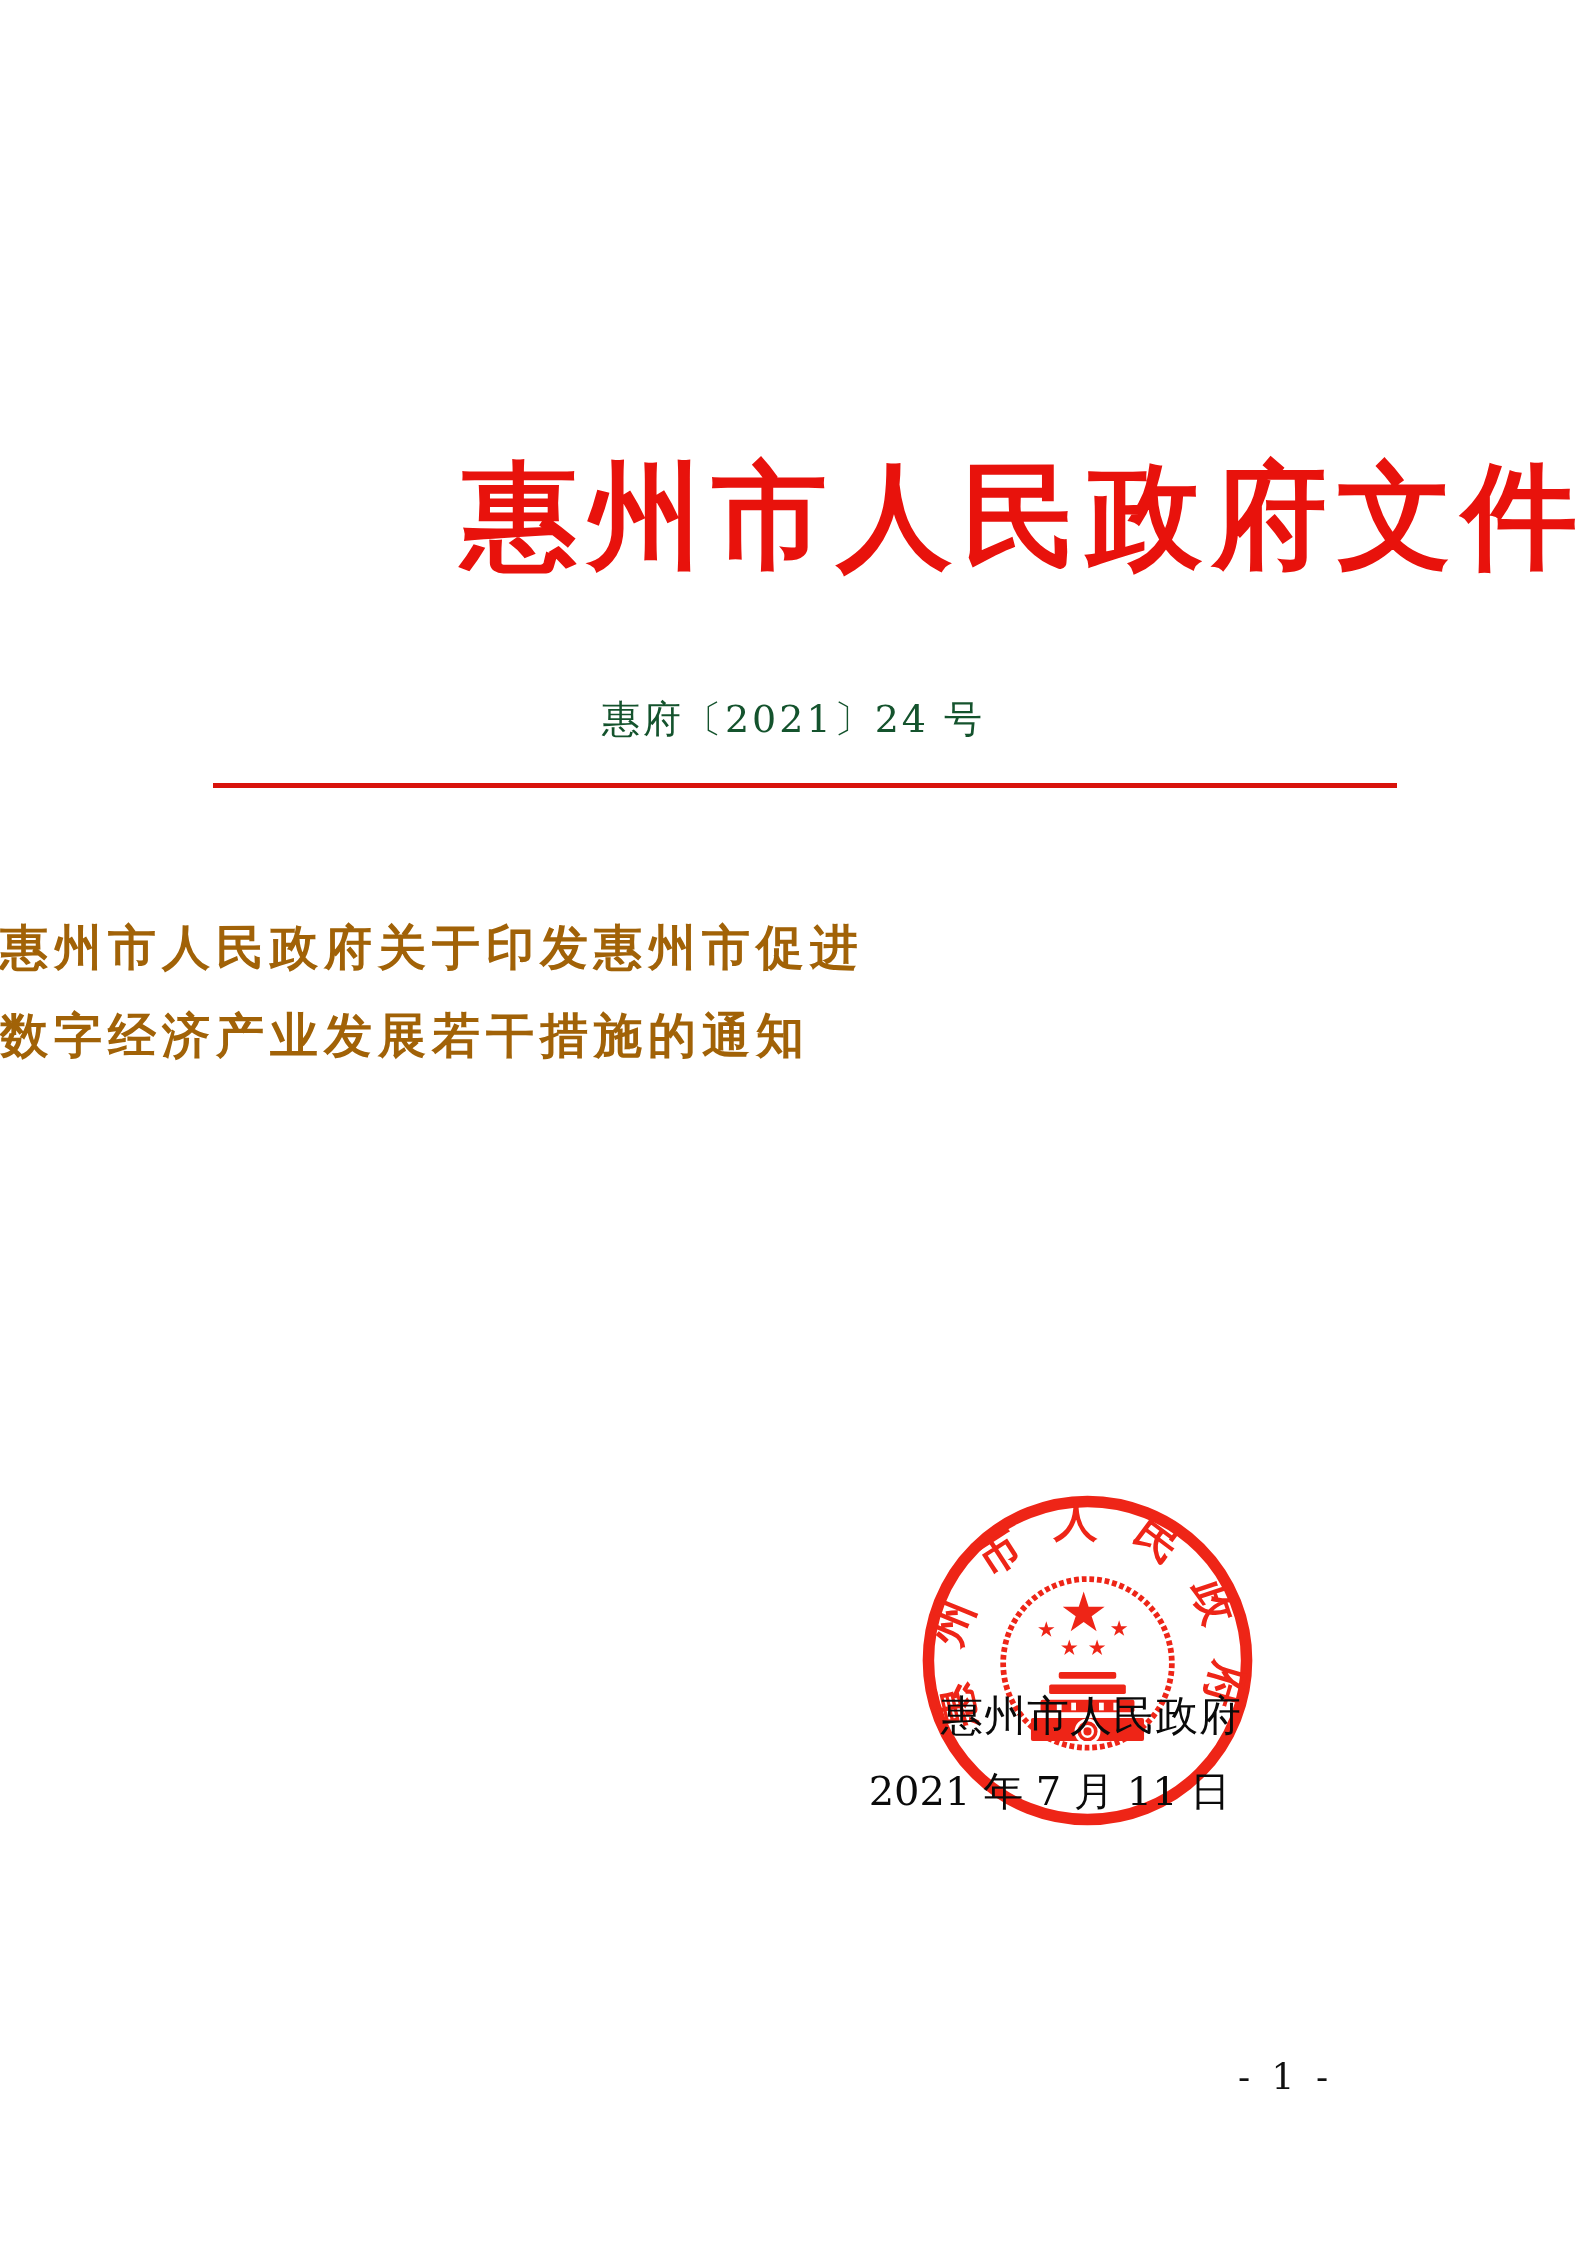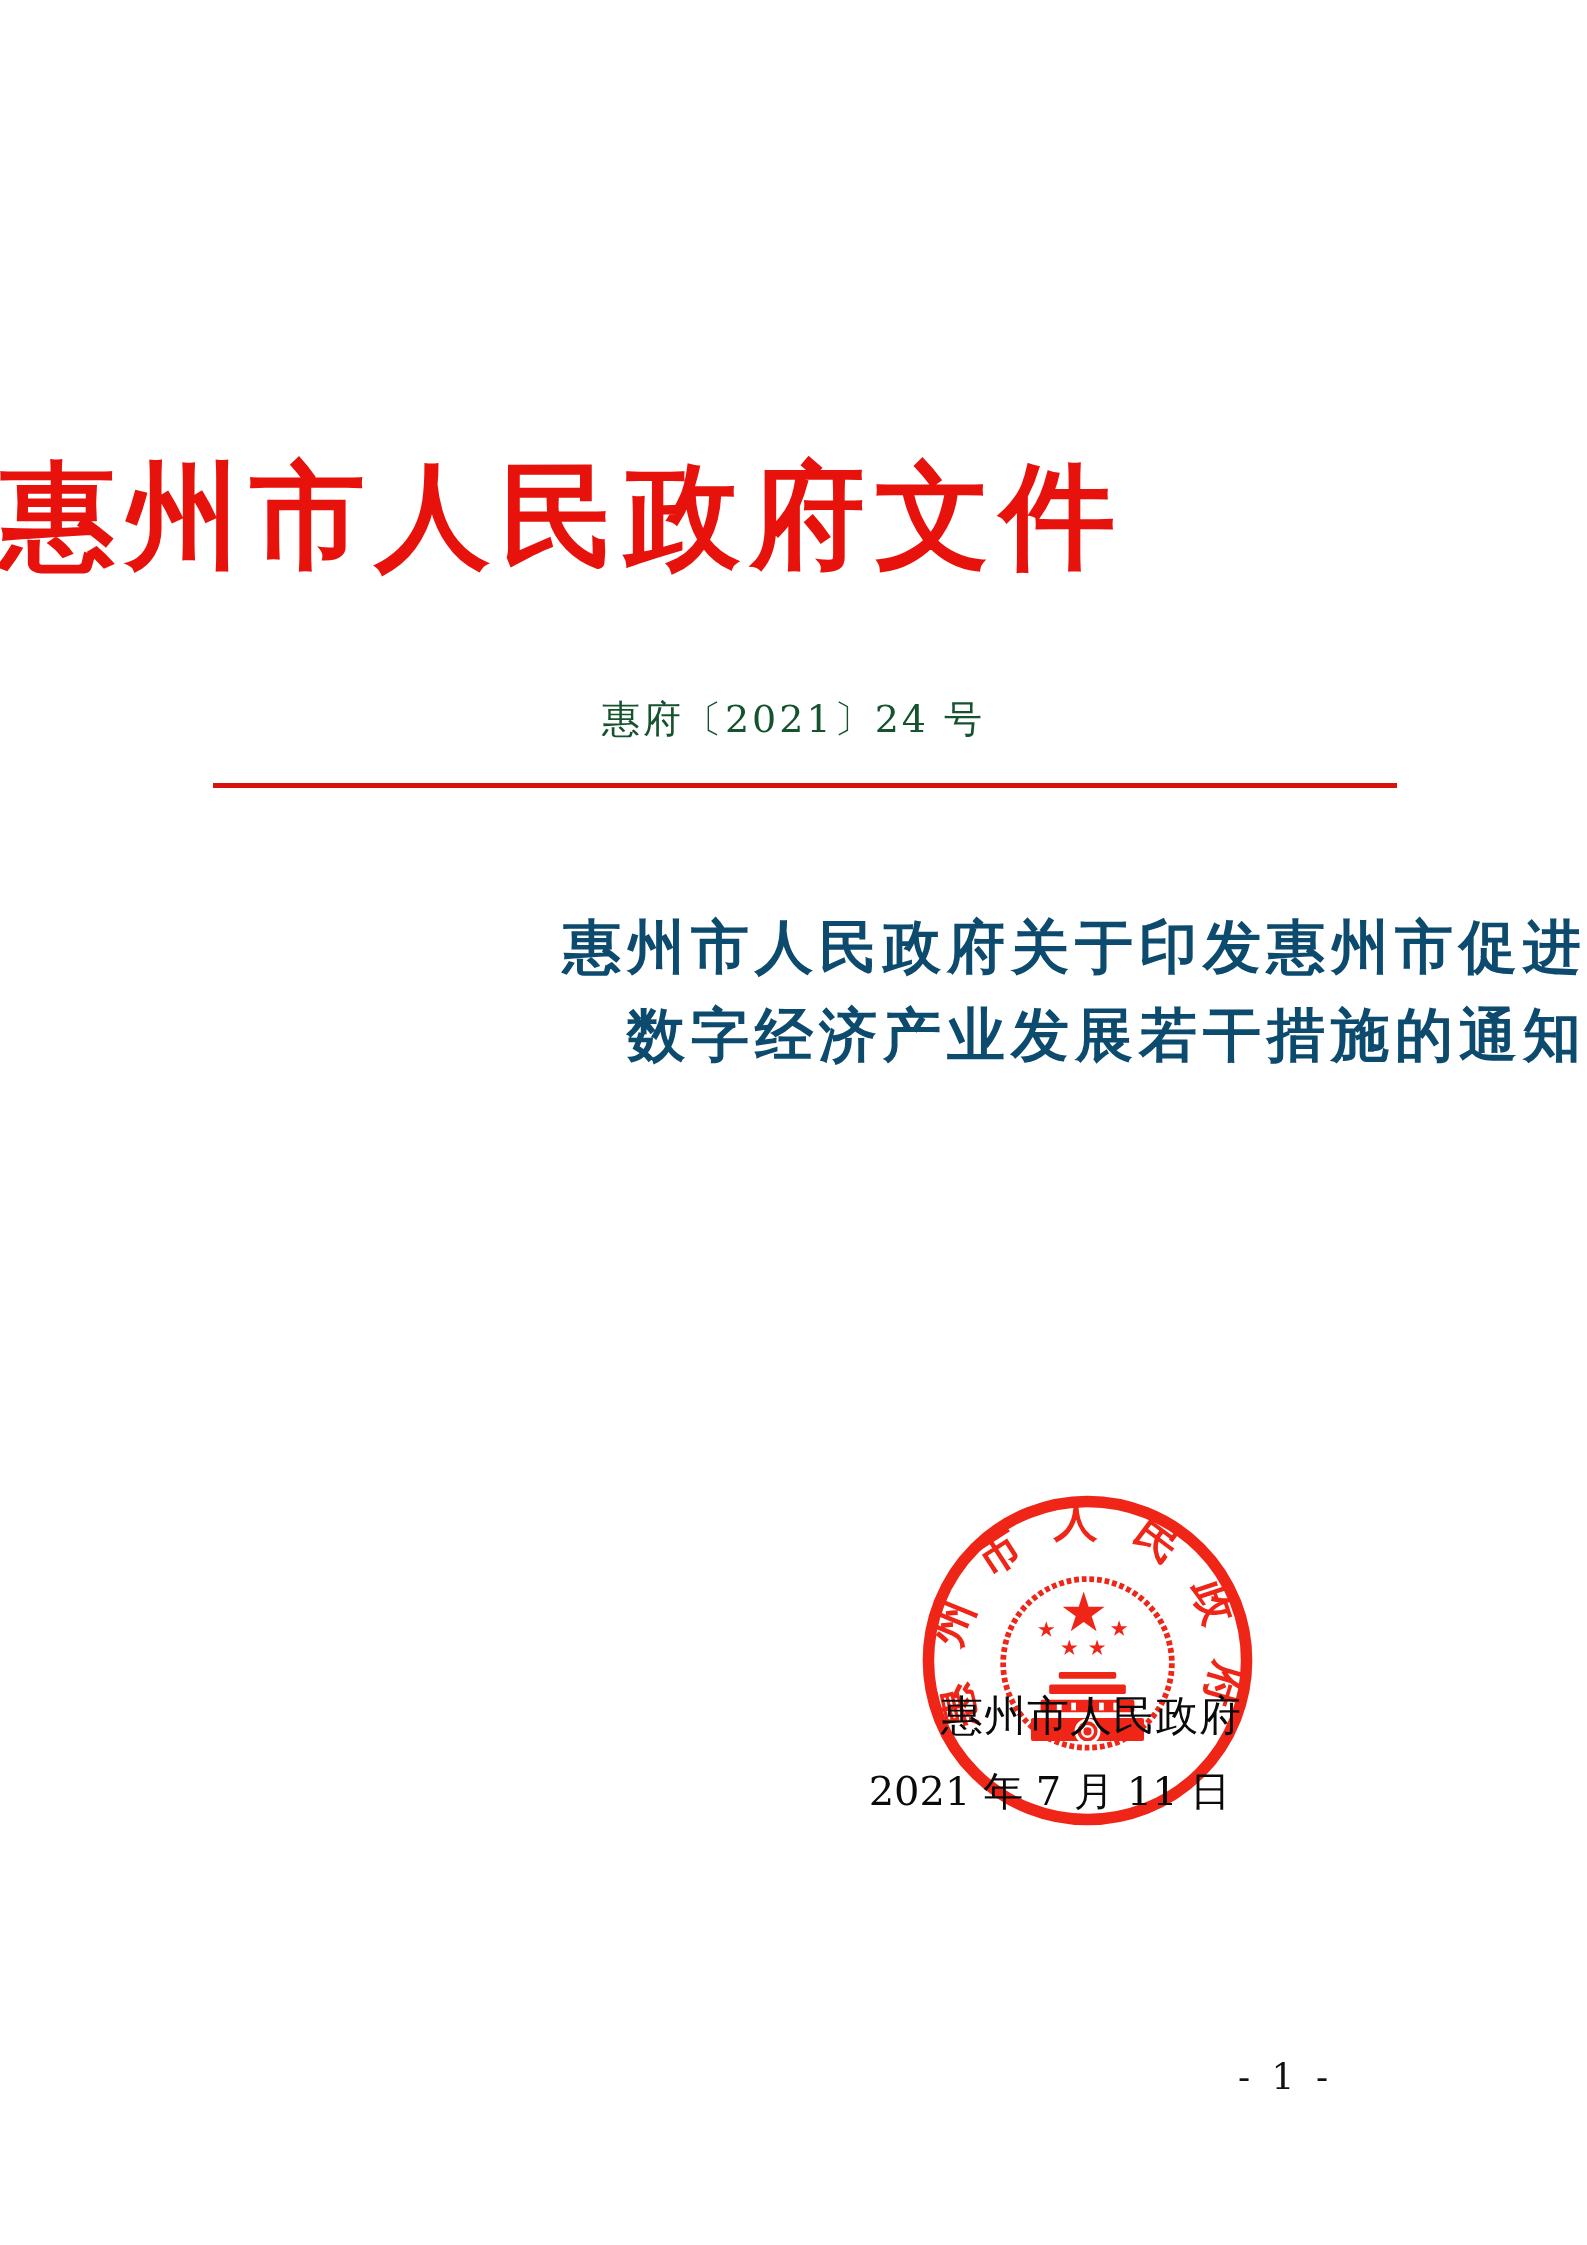--- a/index.html
+++ b/index.html
@@ -3,35 +3,35 @@
 <meta charset="utf-8">
 <style>
   html,body{margin:0;padding:0;background:#ffffff;}
   .page{
     position:relative;width:1587px;height:2245px;background:#ffffff;
     font-family:"DejaVu Serif","Liberation Serif",serif;color:#111;
     overflow:hidden;
   }
   .red-header{
     position:absolute;top:447px;left:0;width:100%;
-    text-align:left;font-size:115px;font-weight:bold;line-height:1.2;
+    text-align:right;font-size:115px;font-weight:bold;line-height:1.2;
     color:#e8120c;letter-spacing:10px;white-space:nowrap;
   }
   .doc-number{
     position:absolute;top:694px;left:0;width:100%;
     text-align:center;font-size:38px;color:#14532d;letter-spacing:3px;
   }
   .red-line{
     position:absolute;top:783px;left:213px;width:1184px;height:5px;
     background:#d8130c;
   }
   .doc-title{
     position:absolute;top:903px;left:0;width:100%;
-    text-align:right;font-weight:bold;font-size:58px;line-height:88px;
-    color:#0c4a6e;letter-spacing:6px;
+    text-align:left;font-weight:bold;font-size:48px;line-height:88px;
+    color:#a16207;letter-spacing:6px;
   }
   .body-text{
     position:absolute;top:1150px;left:213px;width:1184px;
     font-size:43px;color:#0a0a0a;
   }
   .body-line{
     height:76px;line-height:76px;white-space:nowrap;
   }
   .body-line.justify{
     white-space:normal;text-align:justify;text-align-last:justify;

